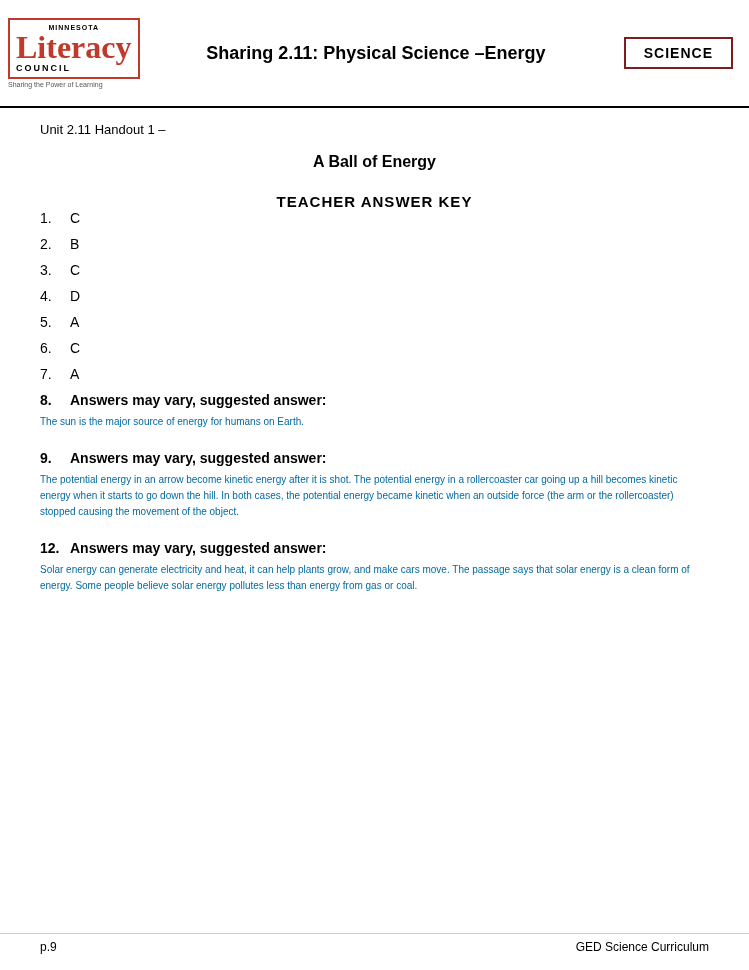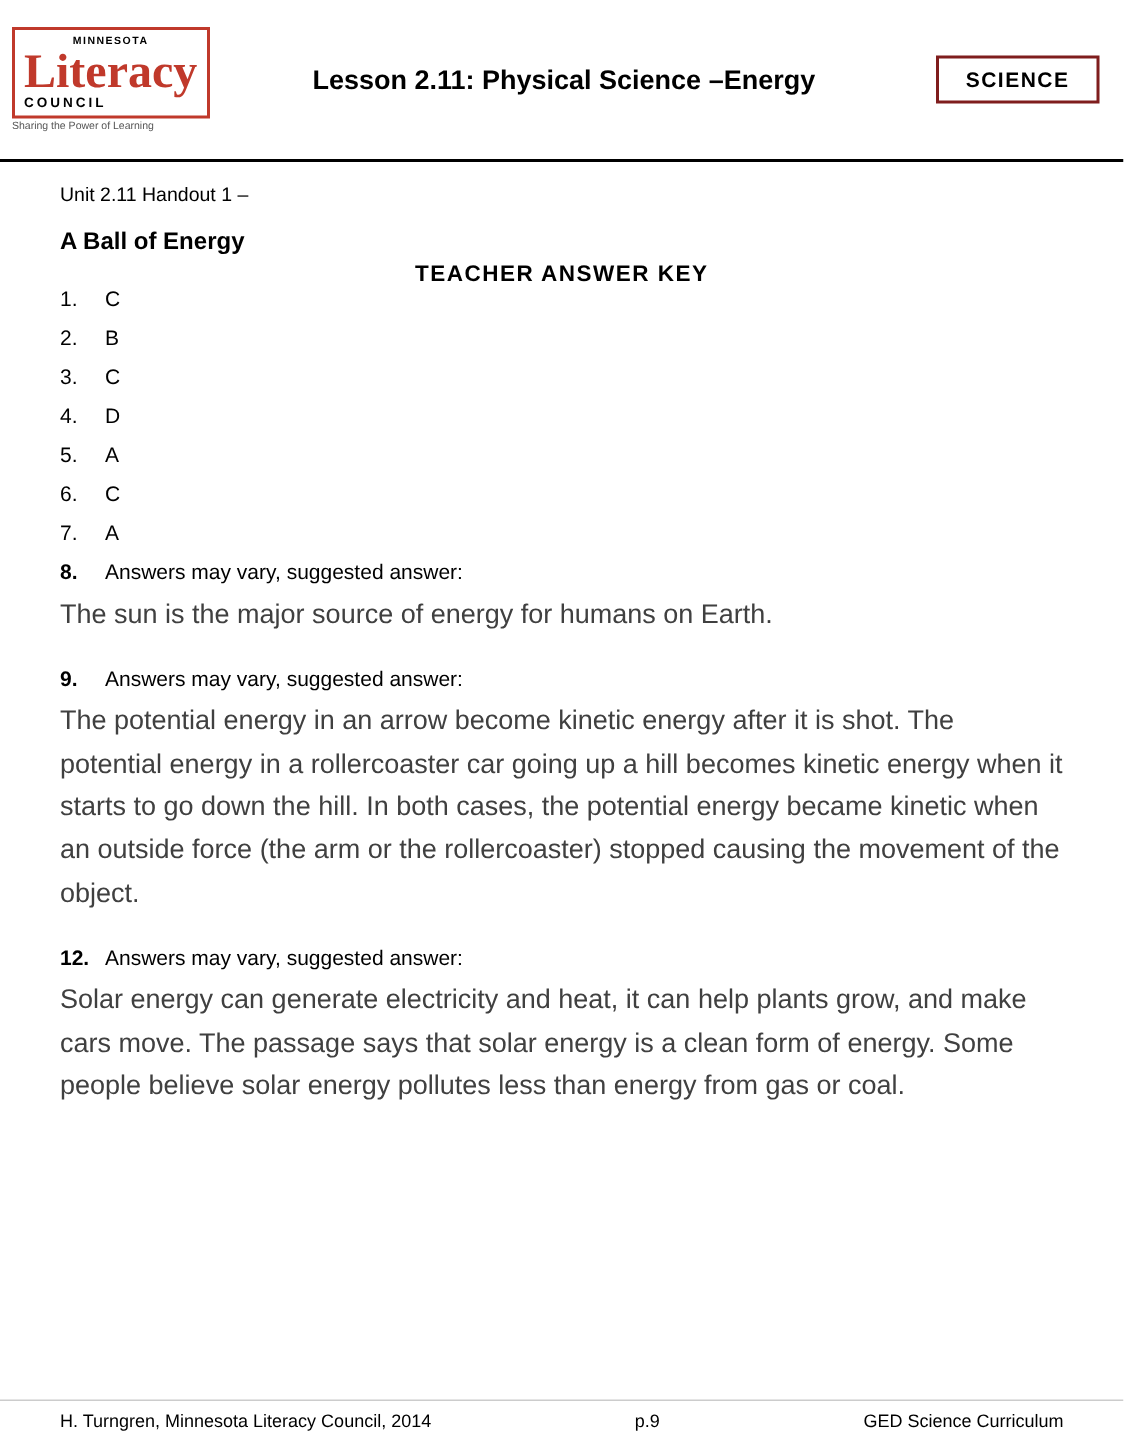--- a/index.html
+++ b/index.html
@@ -106,23 +106,24 @@
       padding: 14px 40px 20px 40px;
     }
 
     .unit-label {
       font-size: 13px;
       margin-bottom: 16px;
       color: #000;
     }
 
     .doc-title {
+      text-align: center;
       font-size: 16px;
       font-weight: bold;
-      margin-bottom: 3px;
+      margin-bottom: 22px;
     }
 
     .doc-subtitle {
       text-align: center;
       font-size: 15px;
       font-weight: bold;
       letter-spacing: 1px;
     }
 
     .answers-section {
@@ -156,29 +157,29 @@
     }
 
     .answer-extended-num {
       width: 30px;
       font-size: 14px;
       flex-shrink: 0;
       font-weight: bold;
     }
 
     .answer-vary {
-      font-weight: normal;
+      font-weight: bold;
       font-size: 14px;
     }
 
     .answer-extended-body {
-      font-size: 18px;
+      font-size: 10px;
       line-height: 1.6;
       margin-top: 4px;
-      color: #404040;
+      color: #0369a1;
     }
 
     .footer {
       position: absolute;
       bottom: 16px;
       left: 0;
       right: 0;
       display: flex;
       justify-content: space-between;
       padding: 0 40px;
@@ -198,21 +199,21 @@
       <div class="logo-box">
         <div class="logo-border">
           <div class="logo-minnesota-text">MINNESOTA</div>
           <div class="logo-literacy">Literacy</div>
           <div class="logo-council">COUNCIL</div>
         </div>
         <div class="logo-tagline">Sharing the Power of Learning</div>
       </div>
     </div>
 
-    <div class="header-title">Lesson 2.11: Physical Science –Energy</div>
+    <div class="header-title">Sharing 2.11: Physical Science –Energy</div>
 
     <div class="science-badge">SCIENCE</div>
   </div>
 
   <div class="content">
 
     <div class="unit-label">Unit 2.11 Handout 1 –</div>
 
     <div class="doc-title">A Ball of Energy</div>
     <div class="doc-subtitle">TEACHER ANSWER KEY</div>
@@ -270,18 +271,17 @@
             <span class="answer-extended-num">12.</span>
             <span class="answer-vary">Answers may vary, suggested answer:</span>
           </div>
           <div class="answer-extended-body">Solar energy can generate electricity and heat, it can help plants grow, and make cars move.  The passage says that solar energy is a clean form of energy.  Some people believe solar energy pollutes less than energy from gas or coal.</div>
         </div>
       </div>
 
   </div>
 
   <div class="footer">
-    <span>H. Turngren, Minnesota Literacy Council, 2014</span>
     <span>p.9</span>
     <span>GED Science Curriculum</span>
   </div>
 
 </div>
 
 </body></html>

